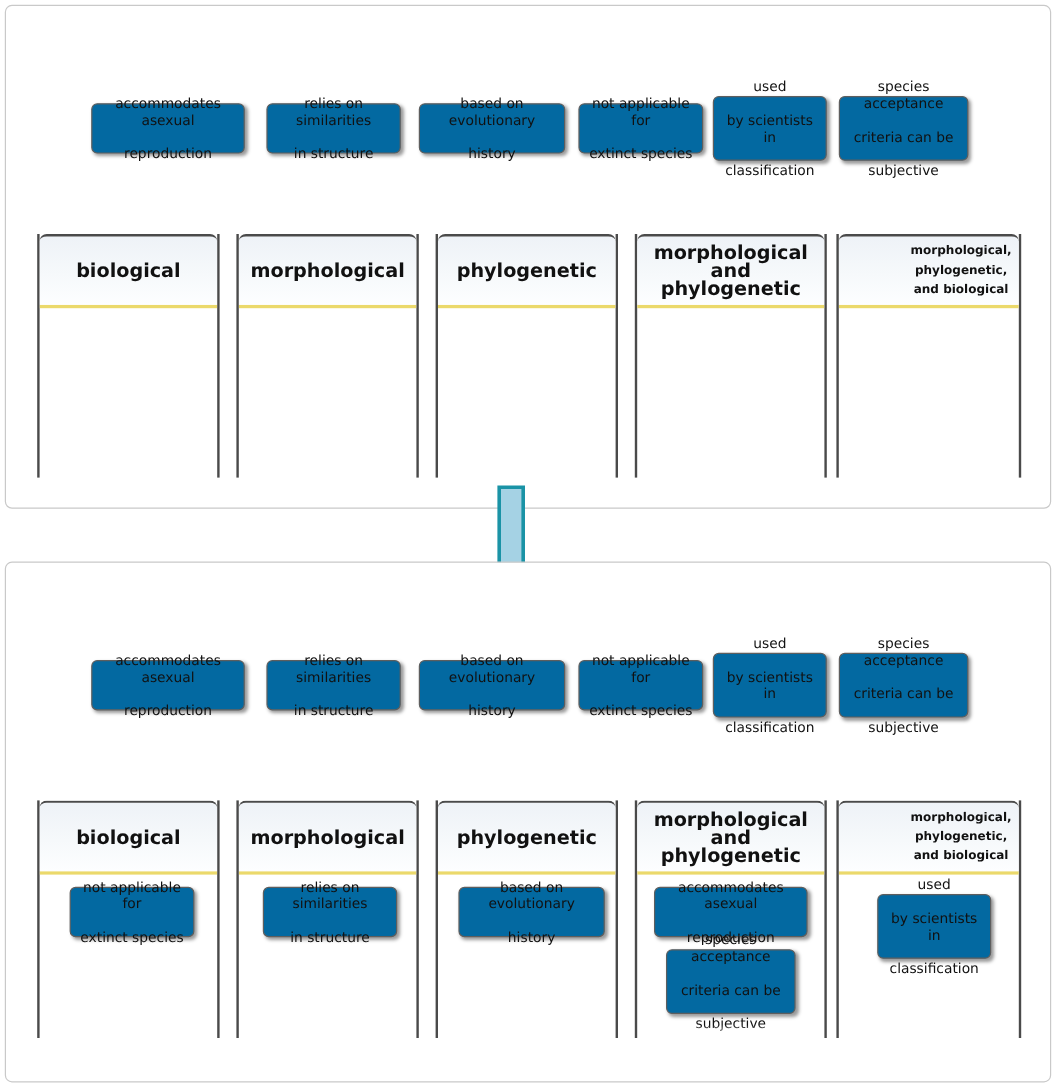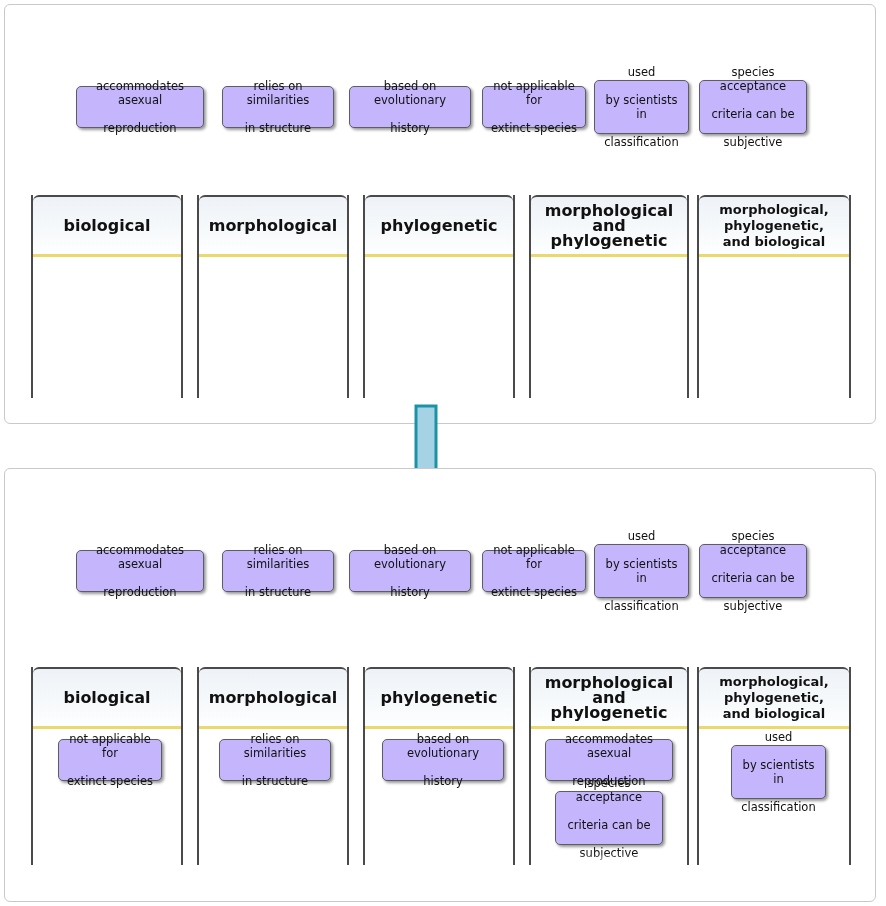--- a/index.html
+++ b/index.html
@@ -33,21 +33,21 @@
     border-radius: 6px;
     box-sizing: border-box;
   }
   .panel-top    { top: 4px;   height: 420px; }
   .panel-bottom { top: 468px; height: 434px; }
 
   
   .chip {
     position: absolute;
     box-sizing: border-box;
-    background: #c4b5fd;
+    background: #0369a1;
     border: 1px solid #5e5e5e;
     border-radius: 5px;
     box-shadow: 2px 2px 3px rgba(0,0,0,0.40);
     color: #111111;
     font-size: 11.5px;
     line-height: 14px;
     text-align: center;
     display: flex;
     align-items: center;
     justify-content: center;
@@ -77,21 +77,21 @@
     display: flex;
     align-items: center;
     justify-content: center;
     text-align: center;
     font-weight: bold;
     font-size: 16px;
     line-height: 15px;
     color: #111111;
     padding: 0 6px;
   }
-  .catbox .head.tall { font-size: 13px; line-height: 16px; }
+  .catbox .head.tall { font-size: 10px; line-height: 16px; justify-content: flex-end; }
   .catbox .body {
     position: relative;
     height: calc(100% - 62px);
     
     -webkit-mask-image: linear-gradient(to bottom, #000 0%, #000 92%, rgba(0,0,0,0) 100%);
             mask-image: linear-gradient(to bottom, #000 0%, #000 92%, rgba(0,0,0,0) 100%);
   }
 
   
   .catbox .body .chip { position: absolute; }

